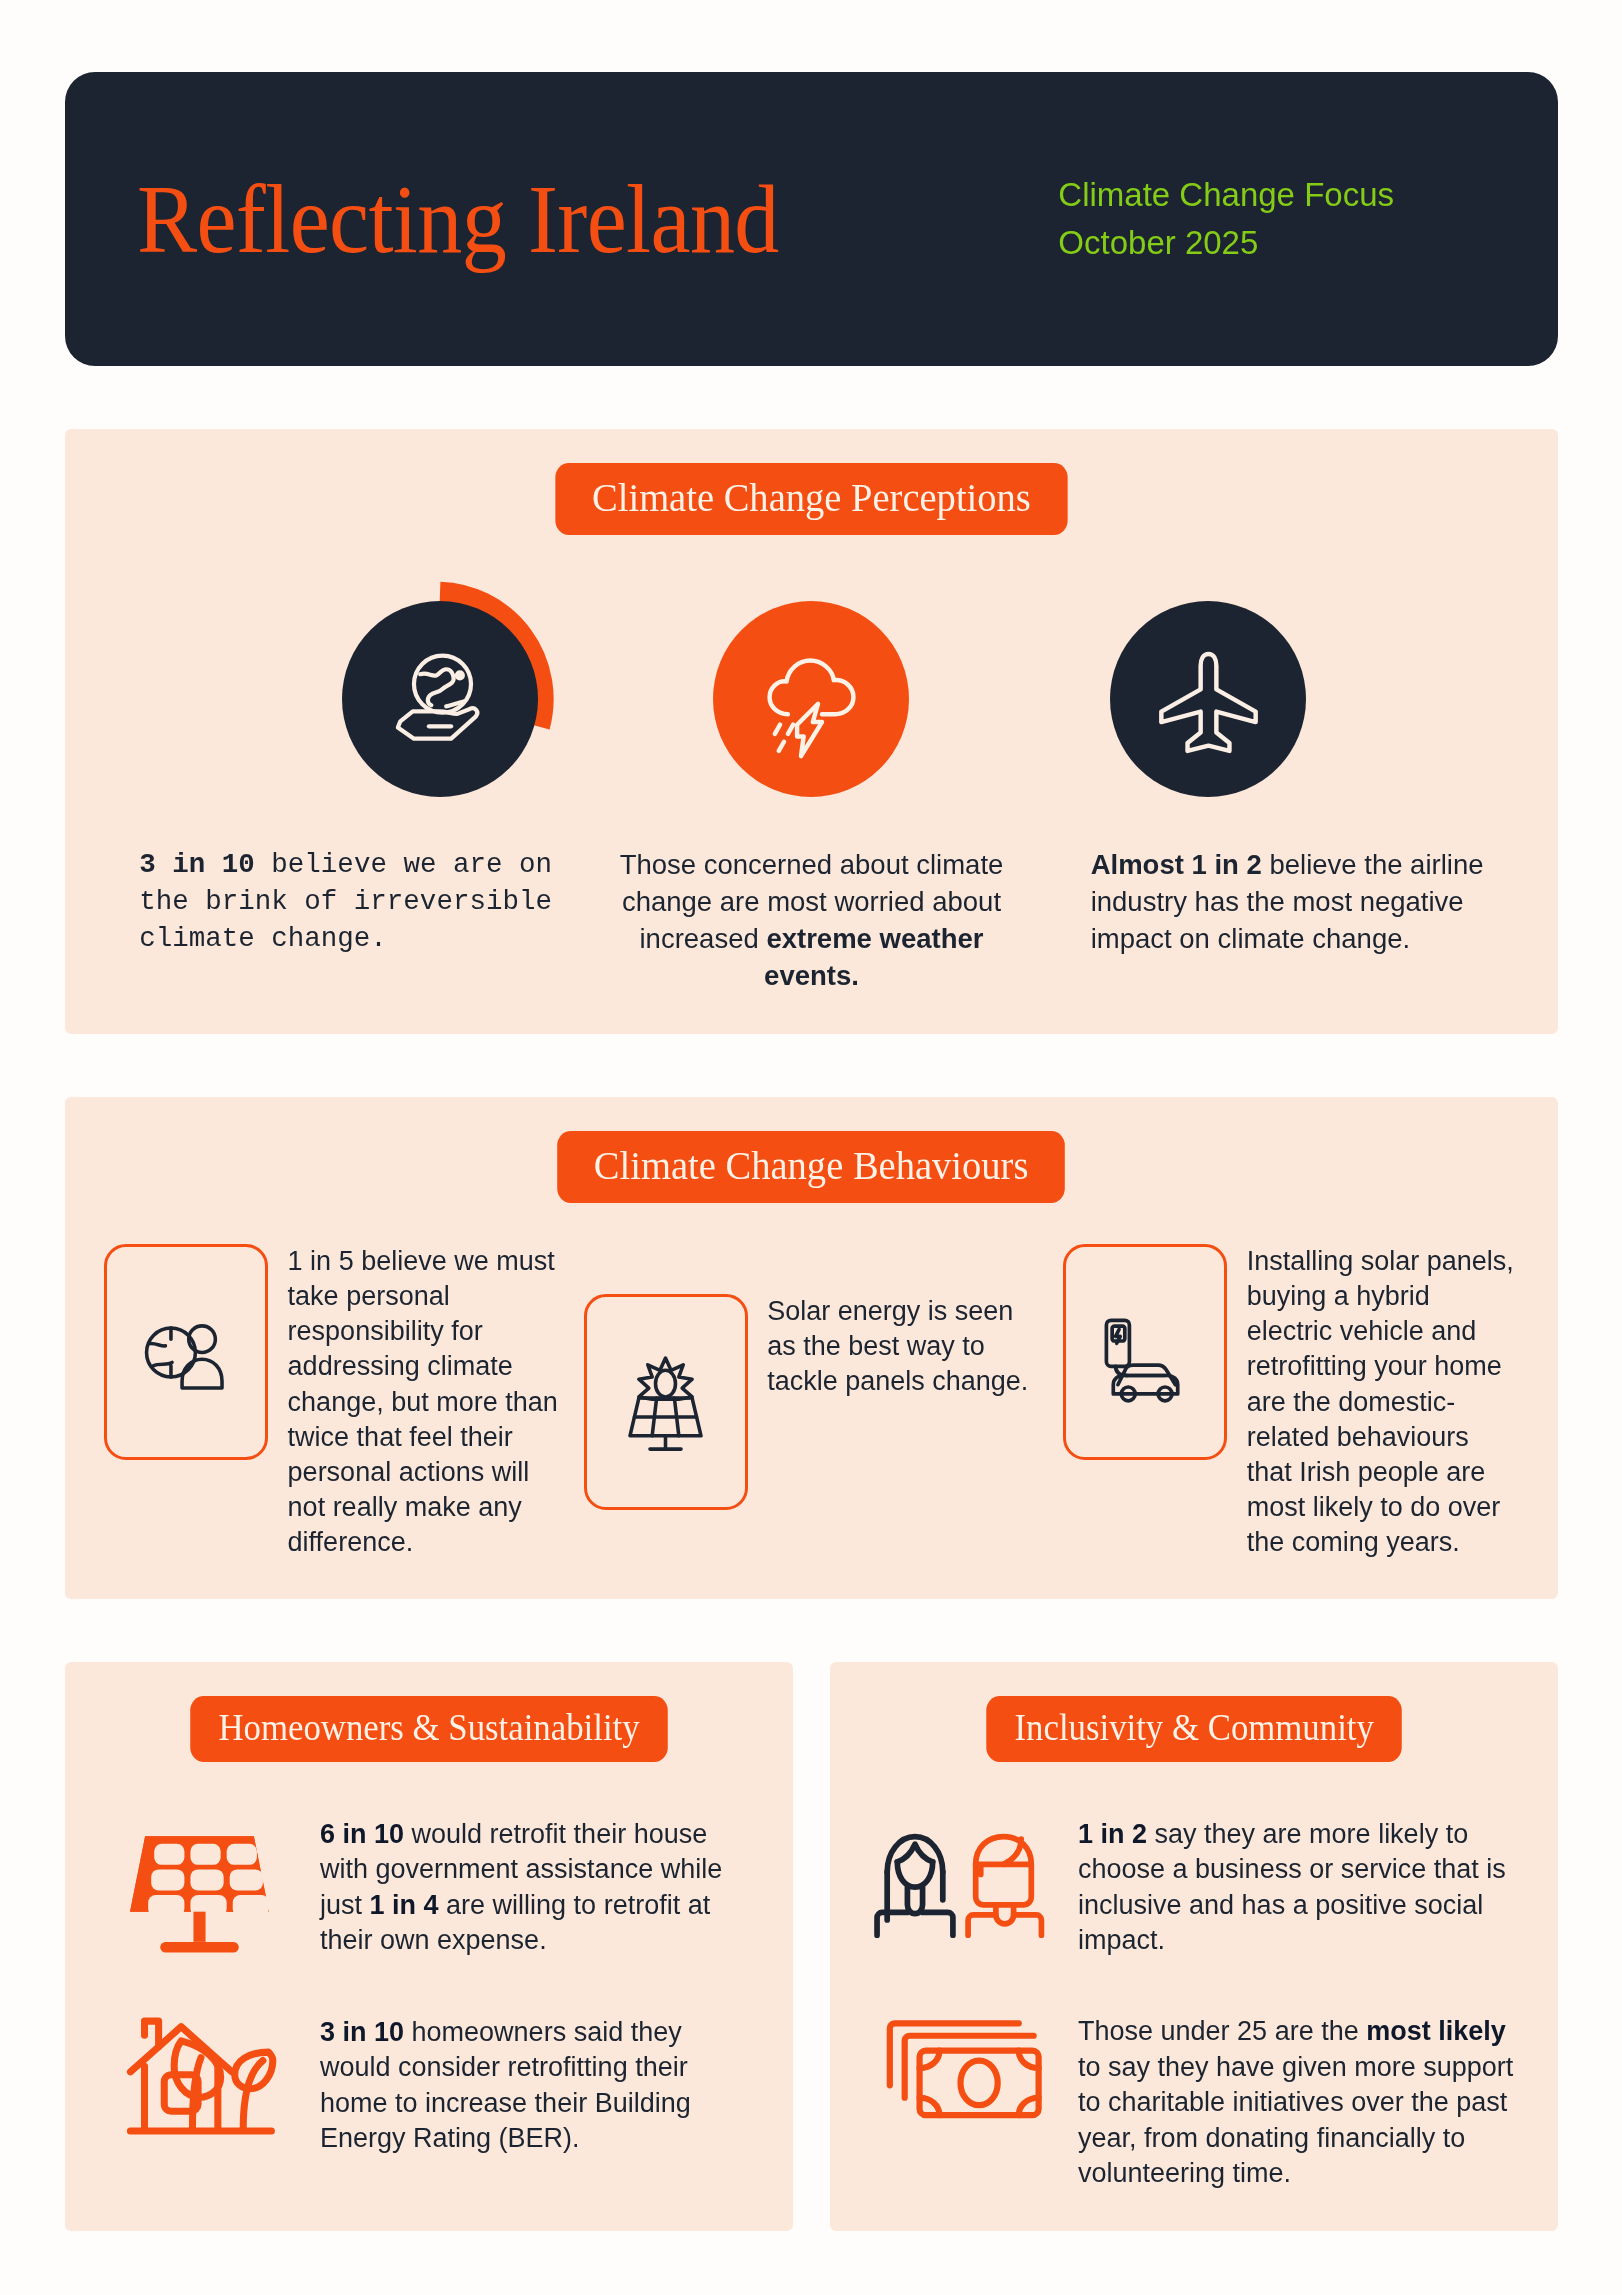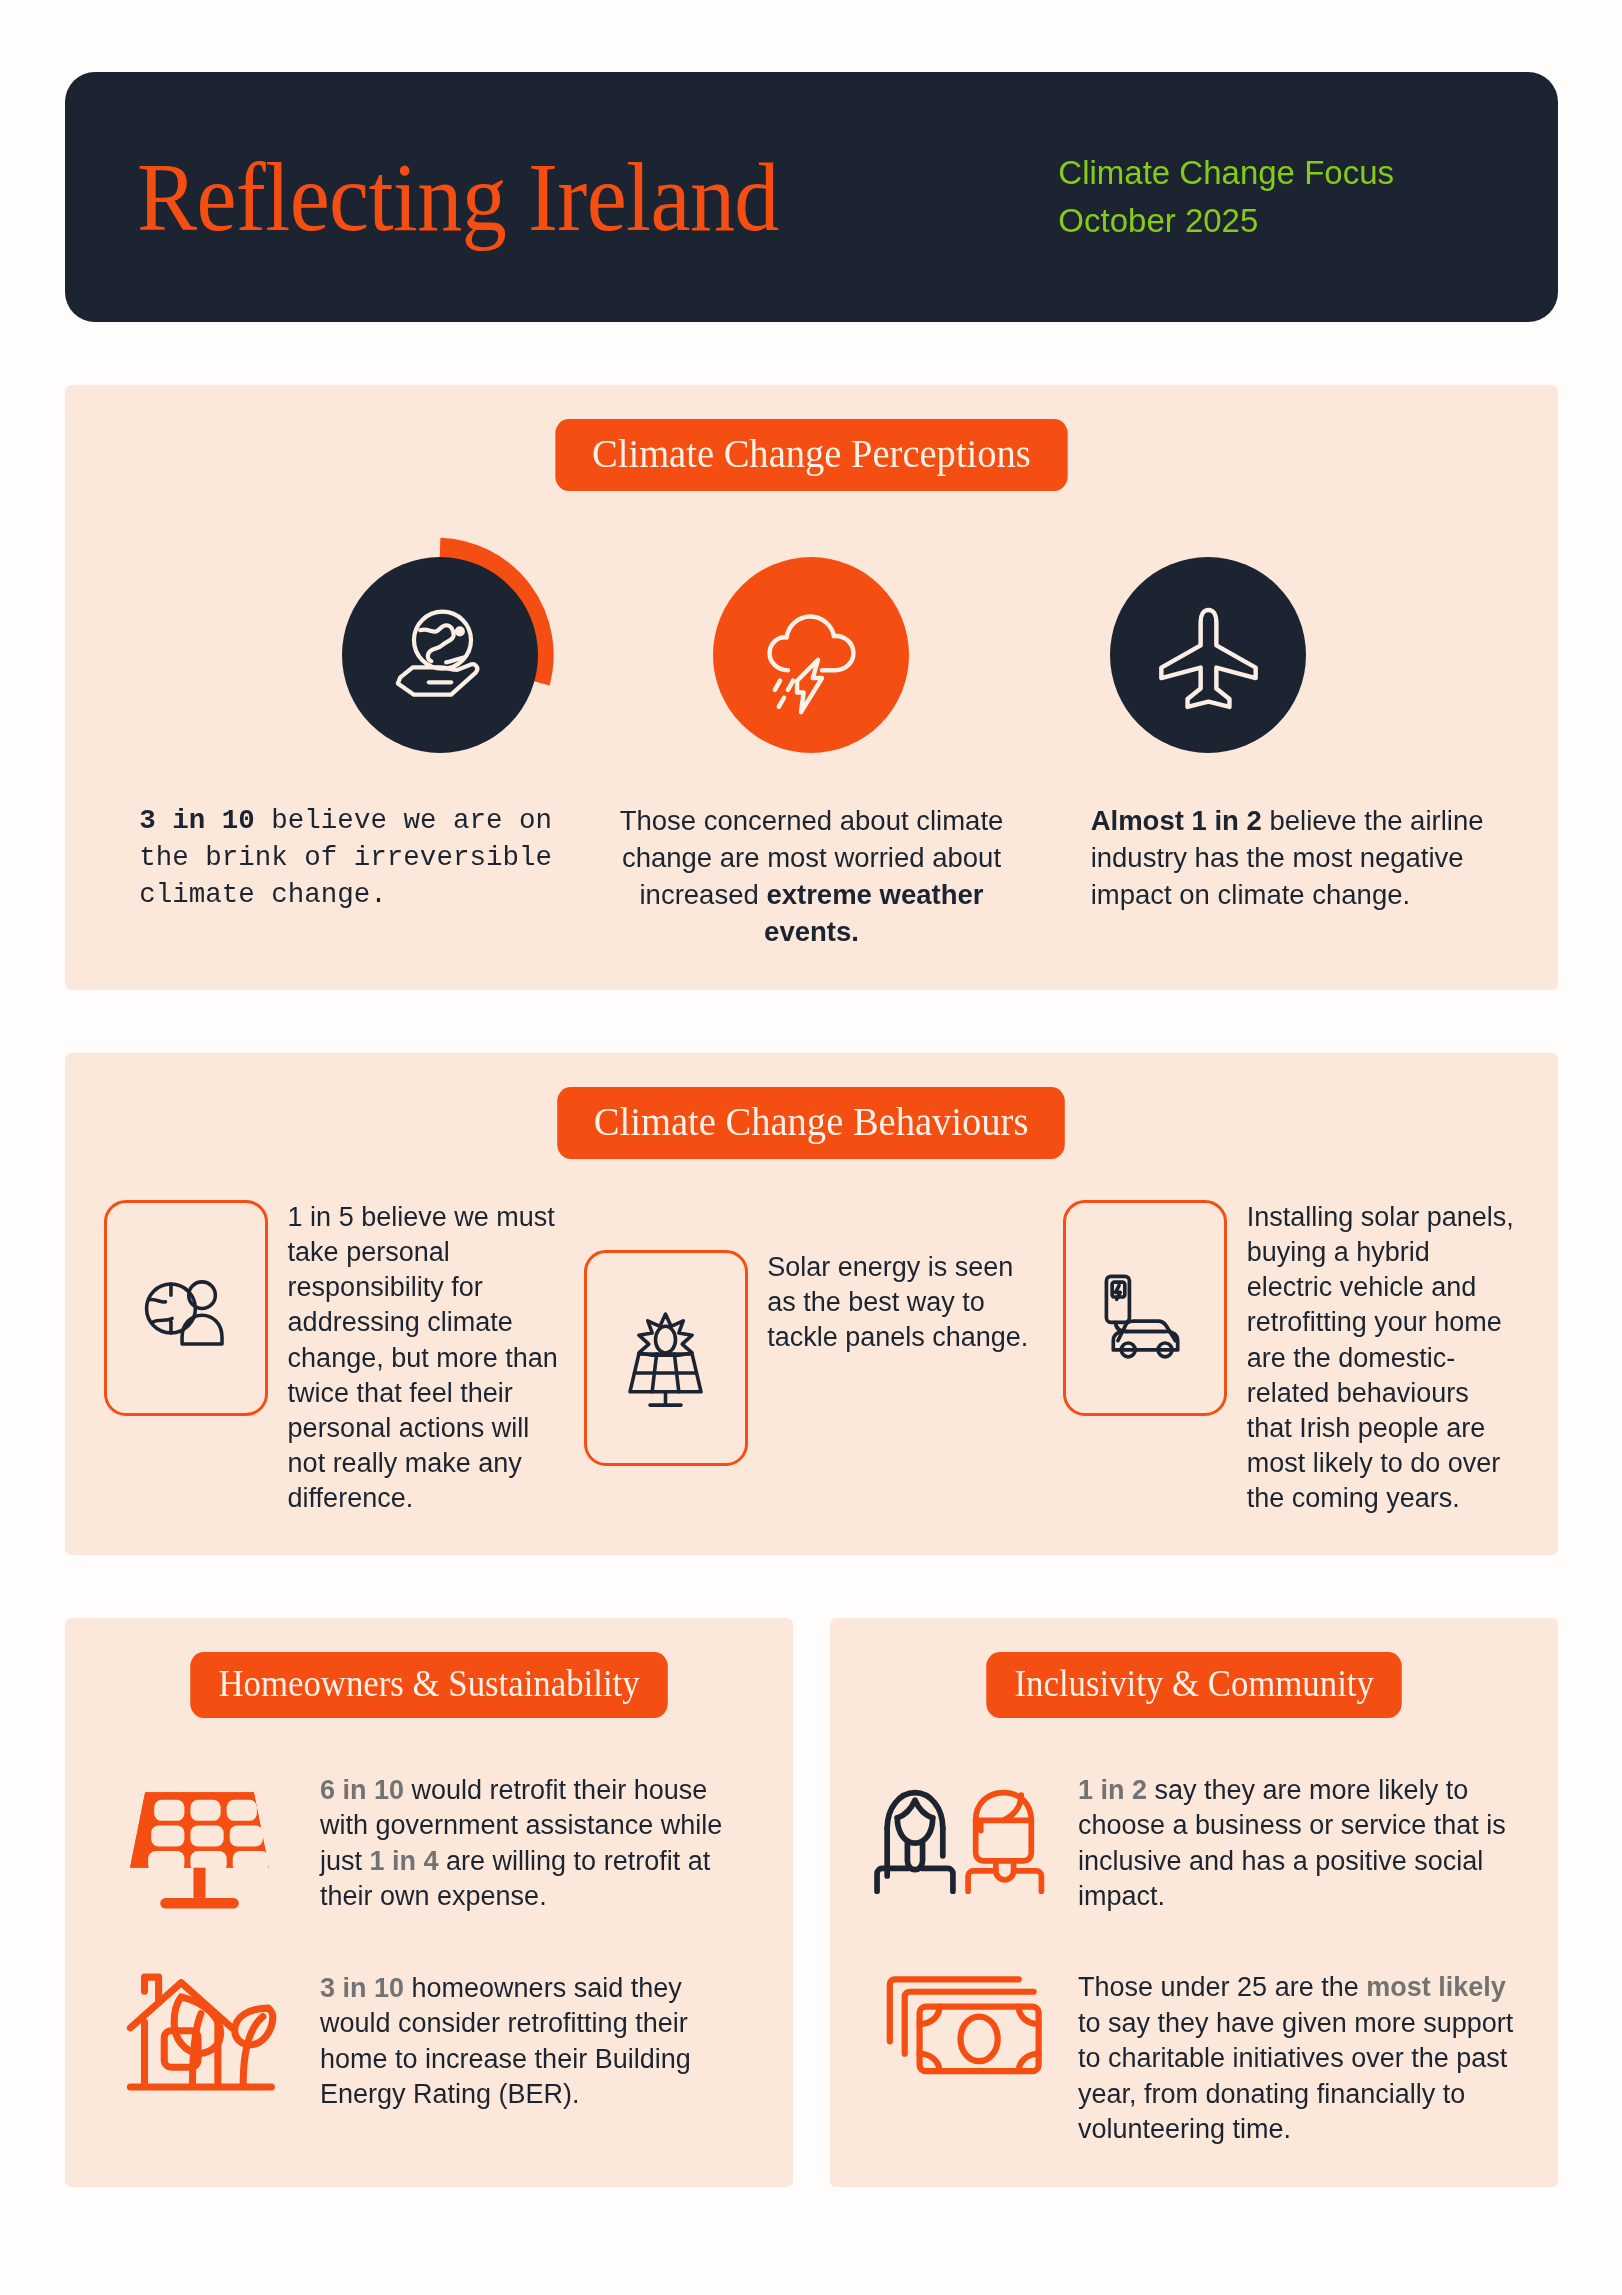--- a/index.html
+++ b/index.html
@@ -12,21 +12,21 @@
     position: relative;
     width: 1623px; height: 2295px;
     background: #FFFDFB;
     padding: 72px 65px 52px 65px;
   }
 
   
   .header {
     background: #1B2430;
     border-radius: 30px;
-    height: 250px;
+    height: 294px;
     display: flex;
     align-items: center;
     padding: 0 72px;
     gap: 26px;
   }
   .header-title {
     color: #F54E12;
     font-family: "Liberation Serif", serif;
     font-size: 98px;
     line-height: 1.0;
@@ -88,21 +88,21 @@
   .arc { position: absolute; left: 0; top: 0; width: 236px; height: 236px; }
   .perc-text {
     margin-top: 30px;
     font-size: 27.5px;
     line-height: 1.34;
     color: #1B2430;
     max-width: 419px;
   }
   .perc-text.center { text-align: center; }
   b { font-weight: bold; }
-  .orangeb { color: #737373; font-weight: bold; }
+  .orangeb { color: #0f172a; font-weight: bold; }
 
   
   .beh-row {
     display: grid;
     grid-template-columns: 1fr 1fr 1fr;
     gap: 23.6px;
     margin-top: 41px;
     align-items: center;
   }
   .beh-cell { display: flex; align-items: flex-start; gap: 19.6px; }

